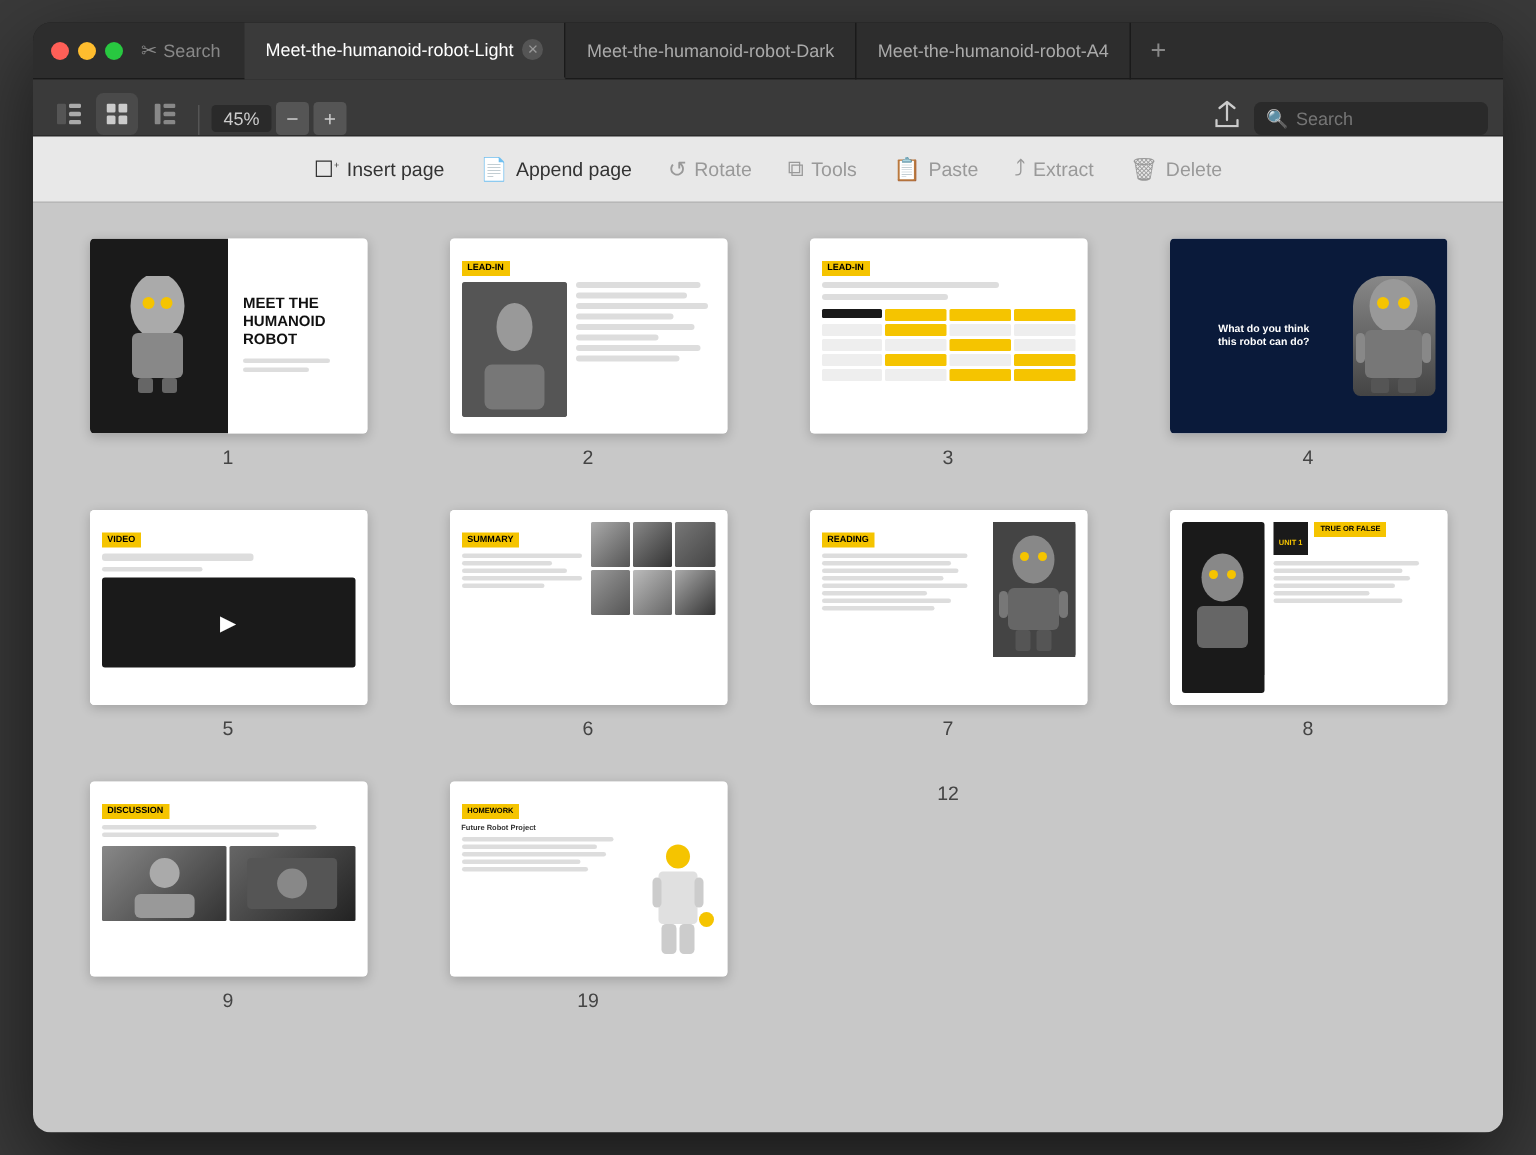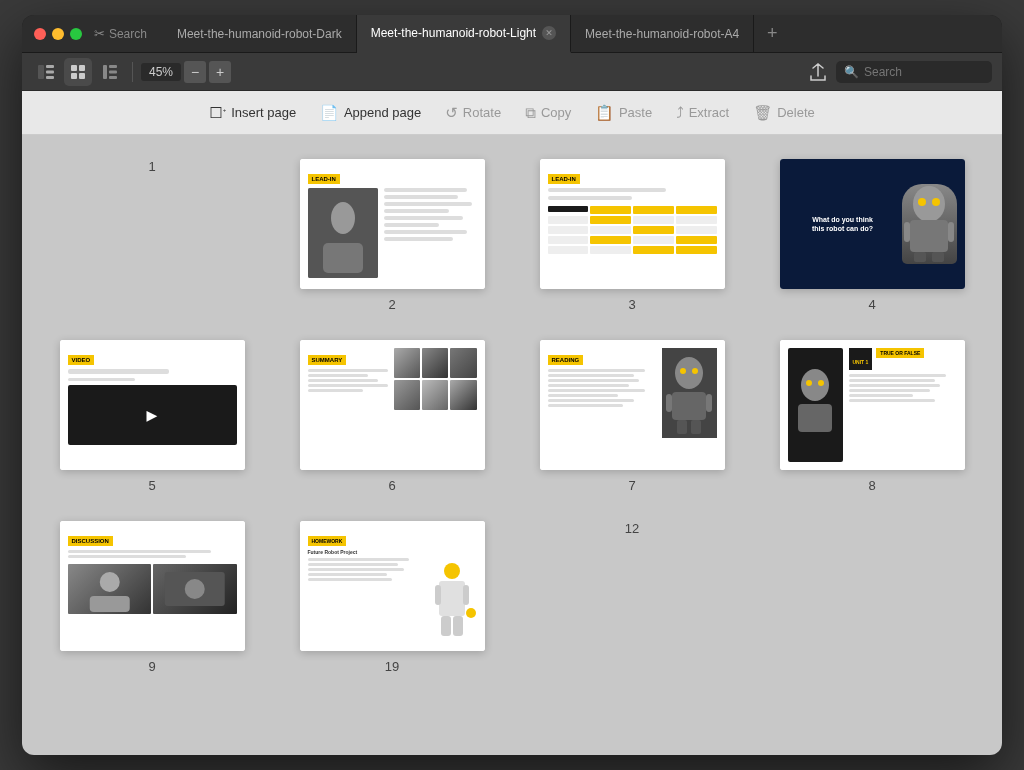--- a/index.html
+++ b/index.html
@@ -101,21 +101,21 @@
       color: #888;
       font-size: 18px;
       cursor: pointer;
       margin-left: 4px;
     }
     
     .toolbar {
       background: #3a3a3a;
       height: 38px;
       display: flex;
-      align-items: center;
+      align-items: flex-end;
       padding: 0 10px;
       flex-shrink: 0;
       border-bottom: 1px solid #2a2a2a;
       gap: 4px;
     }
     .toolbar-btn {
       display: flex;
       align-items: center;
       justify-content: center;
       width: 28px;
@@ -502,26 +502,26 @@
     <div class="traffic-lights">
       <div class="traffic-light tl-red"></div>
       <div class="traffic-light tl-yellow"></div>
       <div class="traffic-light tl-green"></div>
     </div>
     <div class="tools-label">
       <span class="tools-icon">✂</span>
       <span>Search</span>
     </div>
     <div class="tabs-container">
-      <div class="tab">
-        <span>Meet-the-humanoid-robot-Dark</span>
-      </div>
       <div class="tab active">
         <span>Meet-the-humanoid-robot-Light</span>
         <div class="tab-close">✕</div>
+      </div>
+      <div class="tab">
+        <span>Meet-the-humanoid-robot-Dark</span>
       </div>
       <div class="tab">
         <span>Meet-the-humanoid-robot-A4</span>
       </div>
       <div class="tab-add">+</div>
     </div>
   </div>
 
   <div class="toolbar">
     <div class="toolbar-btn">
@@ -574,40 +574,62 @@
     <div class="action-btn">
       <span class="icon">📄</span>
       <span>Append page</span>
     </div>
     <div class="action-btn disabled">
       <span class="icon">↺</span>
       <span>Rotate</span>
     </div>
     <div class="action-btn disabled">
       <span class="icon">⧉</span>
-      <span>Copy</span>
+      <span>Tools</span>
     </div>
     <div class="action-btn disabled">
       <span class="icon">📋</span>
       <span>Paste</span>
     </div>
     <div class="action-btn disabled">
       <span class="icon">⤴</span>
       <span>Extract</span>
     </div>
     <div class="action-btn disabled">
       <span class="icon">🗑</span>
       <span>Delete</span>
     </div>
   </div>
 
   <div class="main-content">
     <div class="pages-grid">
 
       <div class="page-item">
+        <div class="page-thumb">
+          <div class="slide slide-1">
+            <div class="slide-1-left">
+
+              <svg width="55" height="80" viewBox="0 0 55 80" fill="none">
+                <ellipse cx="27" cy="20" rx="18" ry="22" fill="#aaa"></ellipse>
+                <rect x="10" y="38" width="34" height="30" rx="4" fill="#888"></rect>
+                <rect x="14" y="68" width="10" height="10" rx="2" fill="#666"></rect>
+                <rect x="30" y="68" width="10" height="10" rx="2" fill="#666"></rect>
+                <ellipse cx="21" cy="18" rx="4" ry="4" fill="#f5c400"></ellipse>
+                <ellipse cx="33" cy="18" rx="4" ry="4" fill="#f5c400"></ellipse>
+              </svg>
+            </div>
+            <div class="slide-1-right">
+              <div class="slide-1-title">MEET THE<br>HUMANOID<br>ROBOT</div>
+              <div style="margin-top:6px;">
+                <div class="text-line" style="width:80%; height:3px;"></div>
+                <div class="text-line" style="width:60%; height:3px;"></div>
+              </div>
+            </div>
+          </div>
+        </div>
         <span class="page-num">1</span>
       </div>
 
       <div class="page-item">
         <div class="page-thumb">
           <div class="slide slide-2">
             <div class="lead-in-tag">LEAD-IN</div>
             <div class="slide-2-content">
               <div class="slide-2-img">
                 <svg width="70" height="90" viewBox="0 0 70 90" fill="none">

